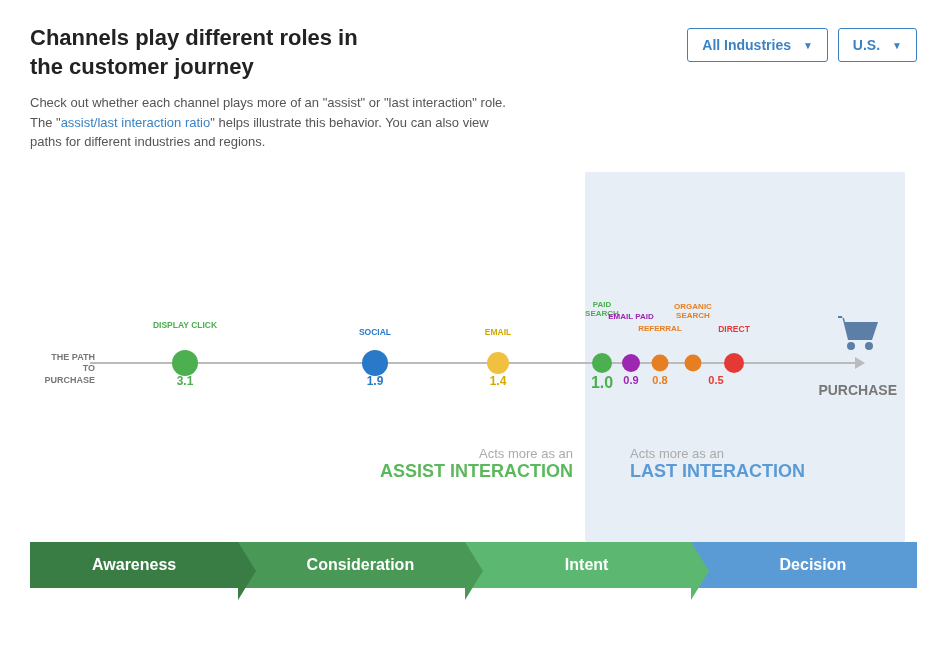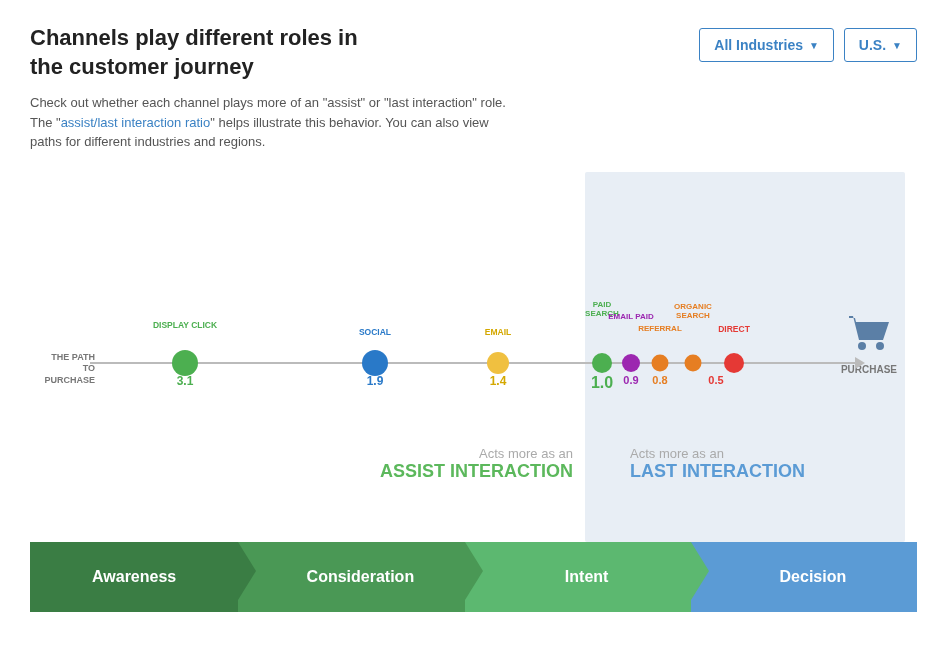--- a/index.html
+++ b/index.html
@@ -41,21 +41,21 @@
       border: 1.5px solid #3b82c4;
       background: #fff;
       color: #3b82c4;
       font-size: 14px;
       font-weight: bold;
       padding: 8px 14px;
       cursor: pointer;
       border-radius: 3px;
       display: flex;
       align-items: center;
-      gap: 6px;
+      gap: 12px;
       white-space: nowrap;
     }
 
     .dropdown-btn .arrow {
       font-size: 10px;
     }
 
     .description {
       font-size: 13px;
       color: #555;
@@ -182,31 +182,31 @@
 
     
     .purchase-icon {
       position: absolute;
       right: 20px;
       top: 140px;
       text-align: center;
     }
 
     .purchase-icon .purchase-text {
-      font-size: 10px;
+      font-size: 14px;
       font-weight: bold;
       color: #777;
-      margin-top: 4px;
+      margin-top: 22px;
     }
 
     
     .stage-bar {
       display: flex;
       width: 100%;
-      height: 70px;
+      height: 46px;
       margin-top: 0;
     }
 
     .stage-item {
       display: flex;
       align-items: center;
       justify-content: center;
       font-size: 16px;
       font-weight: bold;
       color: #fff;

